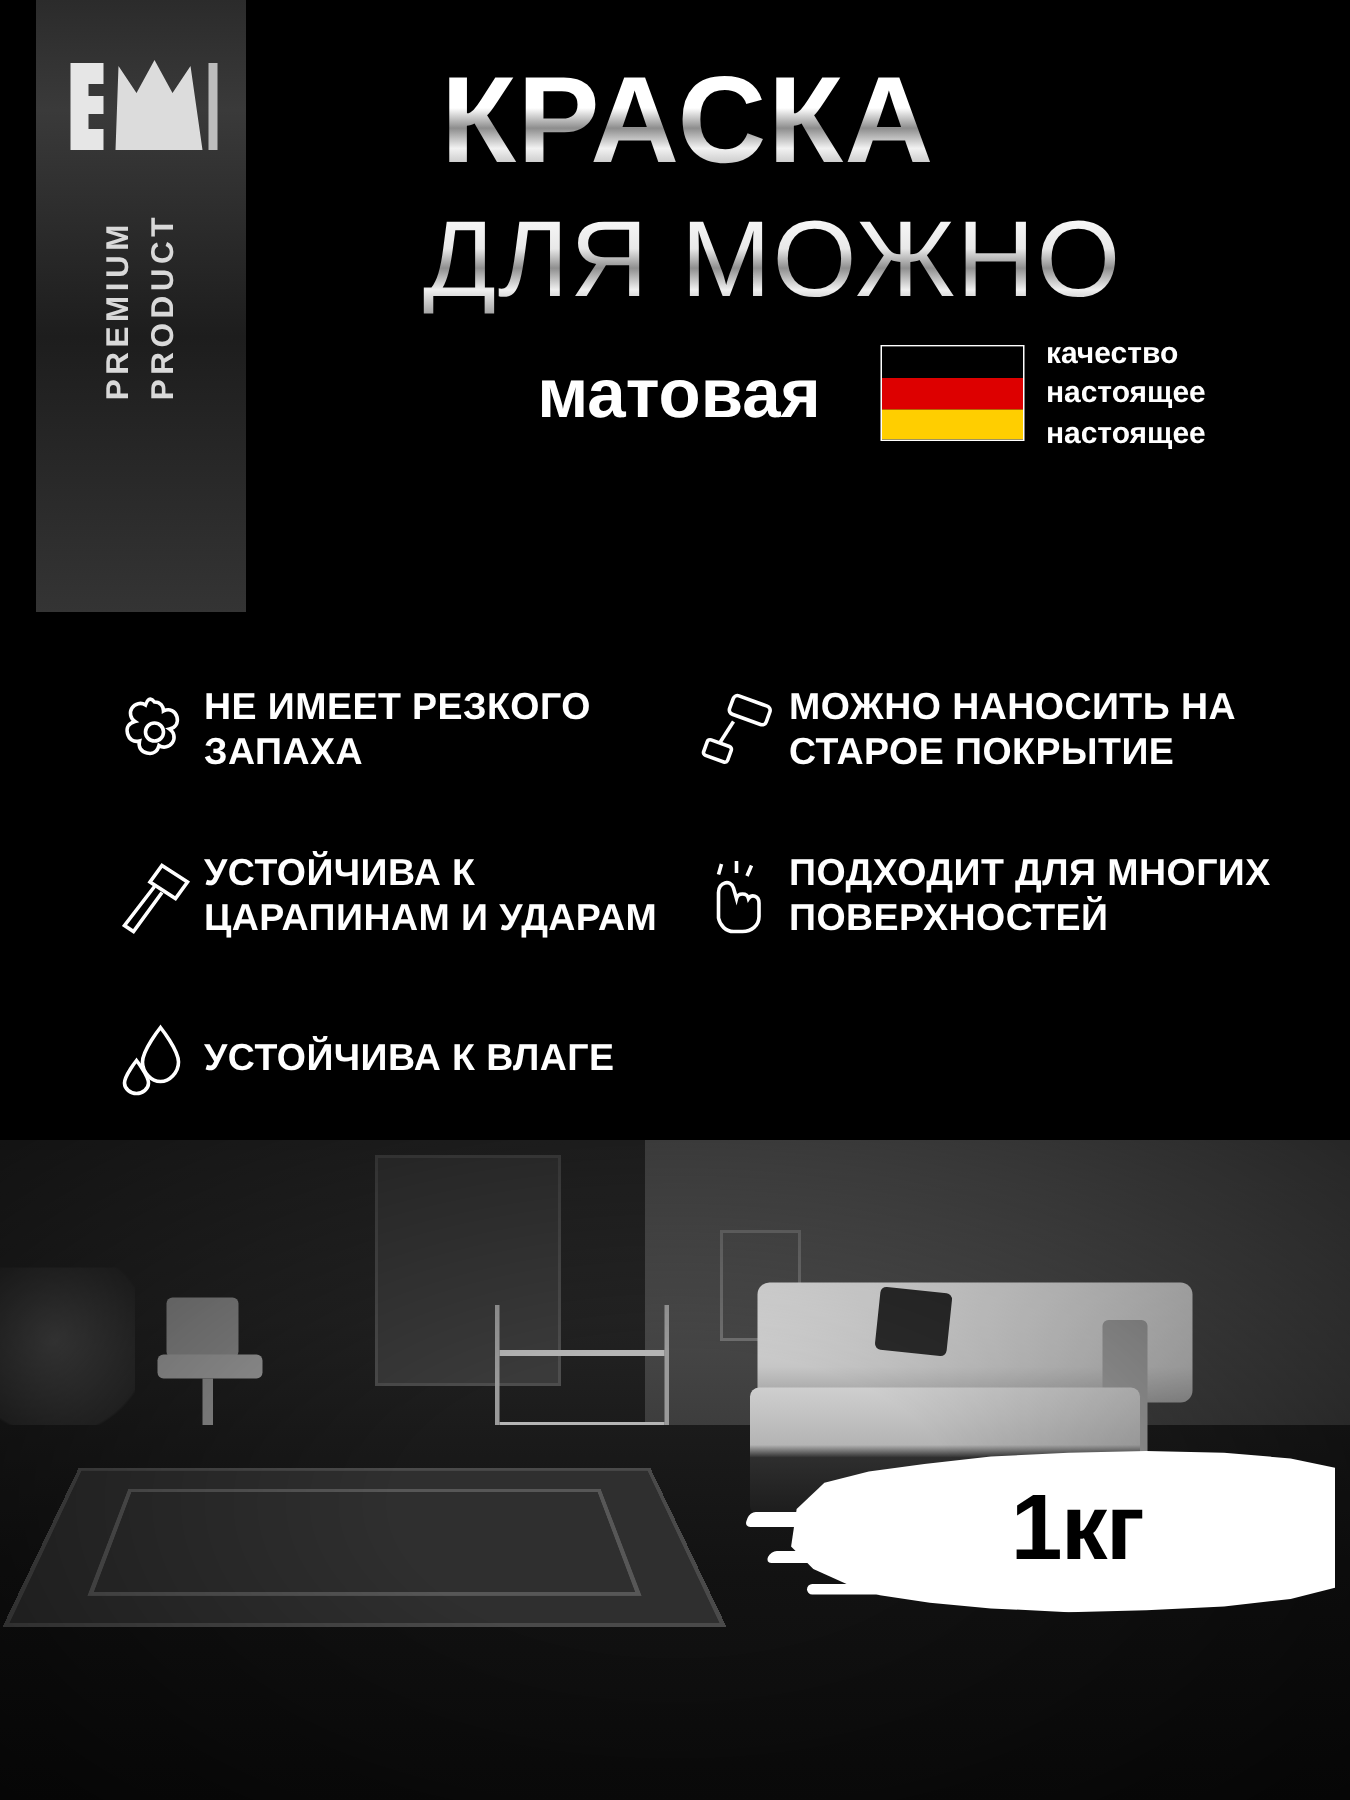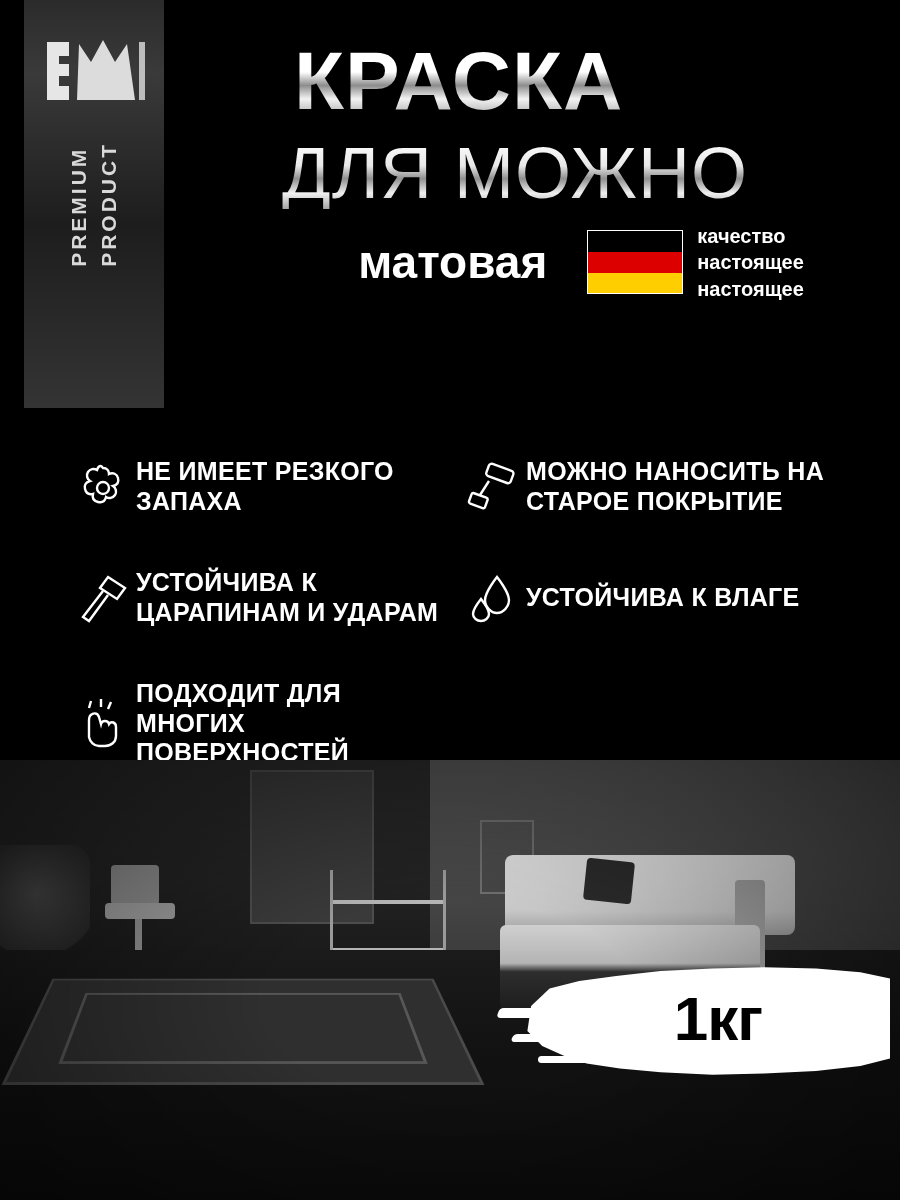--- a/index.html
+++ b/index.html
@@ -385,35 +385,35 @@
           <path d="M31 4 L48 15 L40 26 L23 15 Z"></path>
           <path d="M26 18 L6 44 L12 48 L31 22"></path>
         </svg>
       </div>
       <div class="feature-text">УСТОЙЧИВА К ЦАРАПИНАМ И УДАРАМ</div>
     </div>
 
     <div class="feature">
       <div class="feature-icon">
         <svg width="52" height="52" viewBox="0 0 52 52" fill="none" stroke="#ffffff" stroke-width="2.4">
+          <path d="M14 3 L12 10 M24 1 L24 9 M34 4 L31 11"></path>
+          <path d="M12 22 C12 15 20 13 22 19 L24 26 C25 22 31 22 32 26 C34 23 39 24 39 29 L39 38 C39 44 34 48 28 48 L22 48 C17 48 13 44 12 39 Z" fill="none"></path>
+        </svg>
+      </div>
+      <div class="feature-text">ПОДХОДИТ ДЛЯ МНОГИХ ПОВЕРХНОСТЕЙ</div>
+    </div>
+
+    <div class="feature">
+      <div class="feature-icon">
+        <svg width="52" height="52" viewBox="0 0 52 52" fill="none" stroke="#ffffff" stroke-width="2.4">
           <path d="M30 4 C30 4 42 19 42 27 C42 34 36 40 30 40 C24 40 18 34 18 27 C18 19 30 4 30 4 Z"></path>
           <path d="M14 26 C14 26 22 36 22 41 C22 45 18 48 14 48 C10 48 6 45 6 41 C6 36 14 26 14 26 Z"></path>
         </svg>
       </div>
       <div class="feature-text">УСТОЙЧИВА К ВЛАГЕ</div>
-    </div>
-
-    <div class="feature">
-      <div class="feature-icon">
-        <svg width="52" height="52" viewBox="0 0 52 52" fill="none" stroke="#ffffff" stroke-width="2.4">
-          <path d="M14 3 L12 10 M24 1 L24 9 M34 4 L31 11"></path>
-          <path d="M12 22 C12 15 20 13 22 19 L24 26 C25 22 31 22 32 26 C34 23 39 24 39 29 L39 38 C39 44 34 48 28 48 L22 48 C17 48 13 44 12 39 Z" fill="none"></path>
-        </svg>
-      </div>
-      <div class="feature-text">ПОДХОДИТ ДЛЯ МНОГИХ ПОВЕРХНОСТЕЙ</div>
     </div>
 
 
   </div>
 
   <div class="photo">
     <div class="wall"></div>
     <div class="wall-right"></div>
     <div class="window"></div>
     <div class="shelf"></div>

